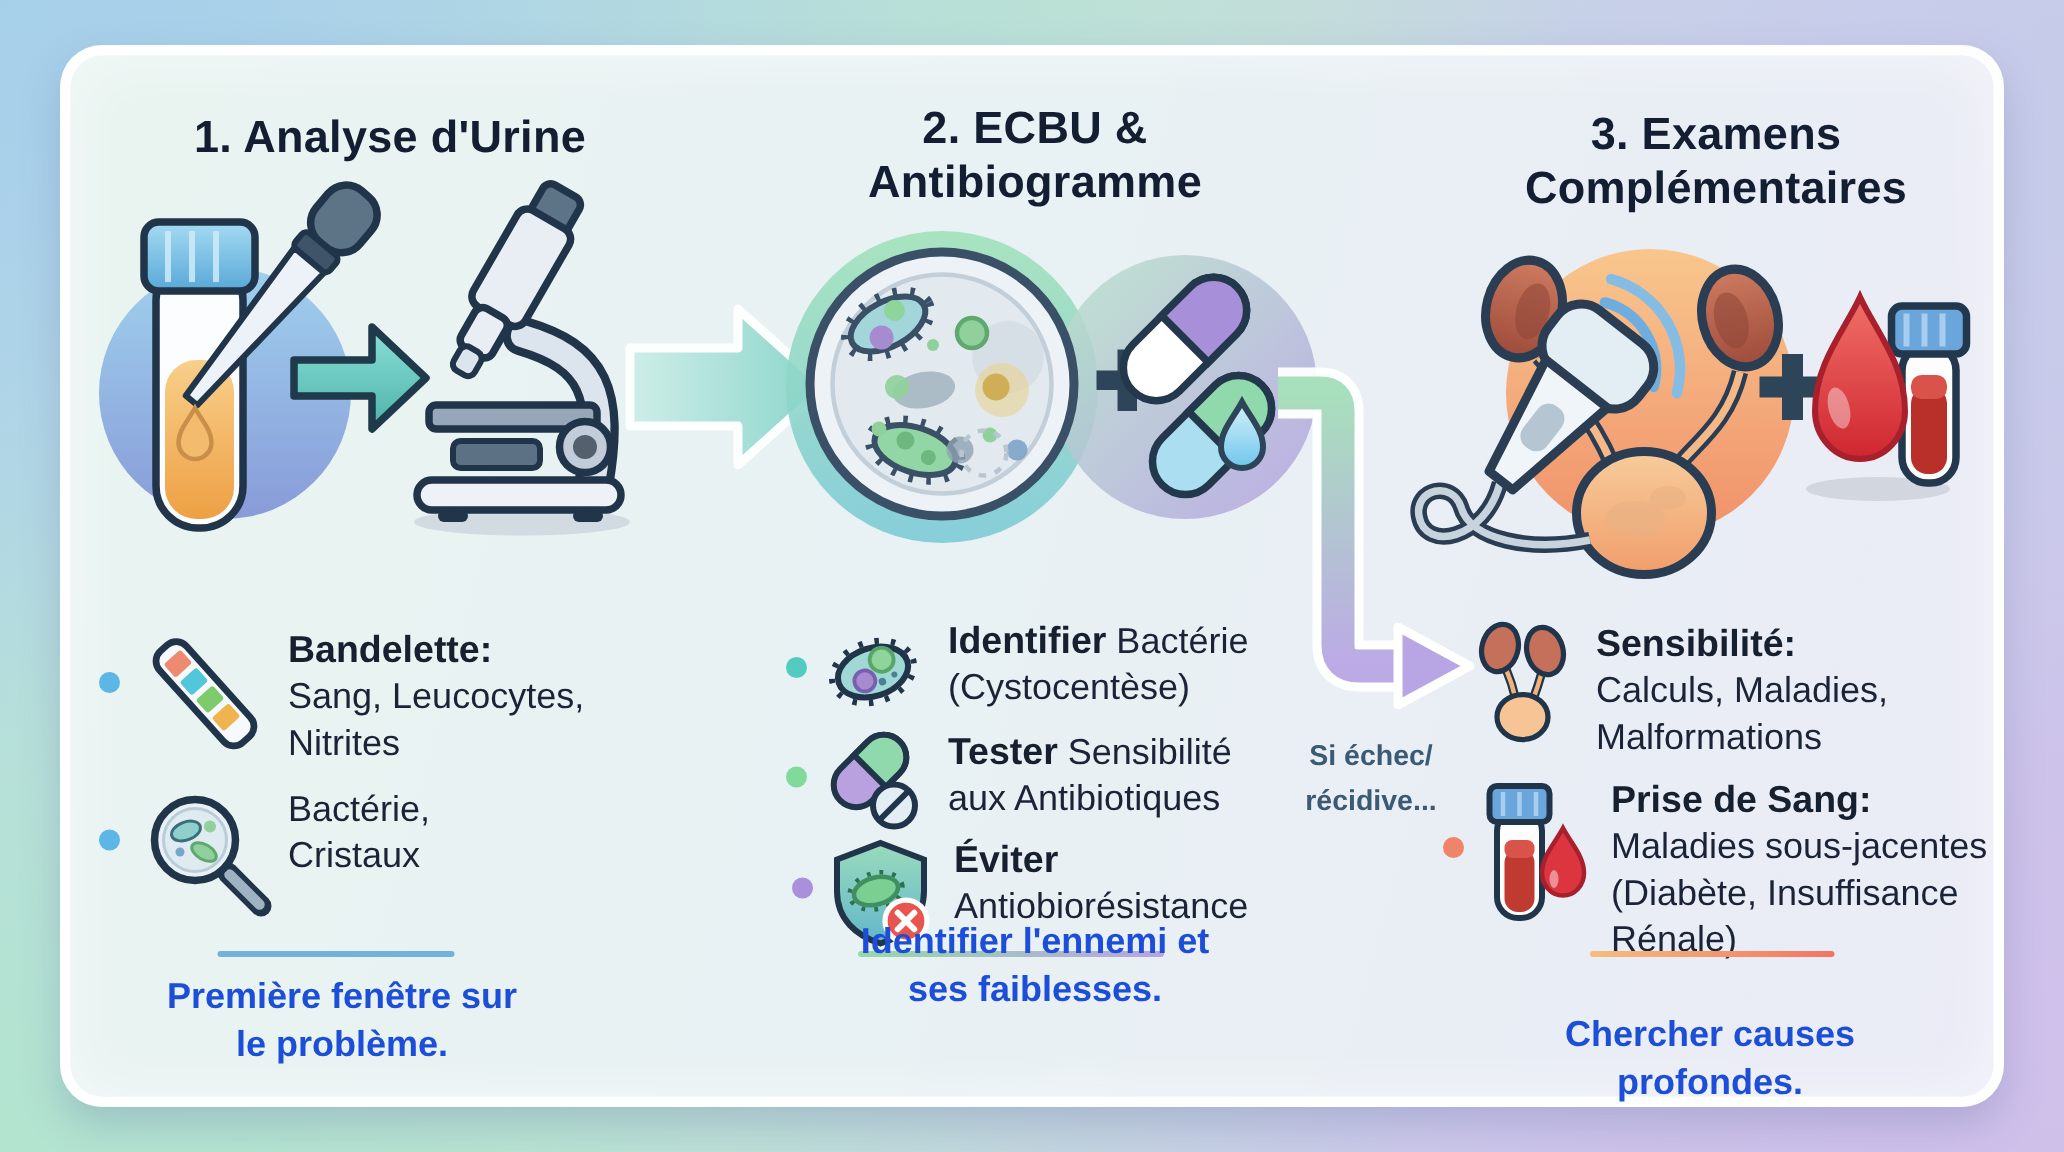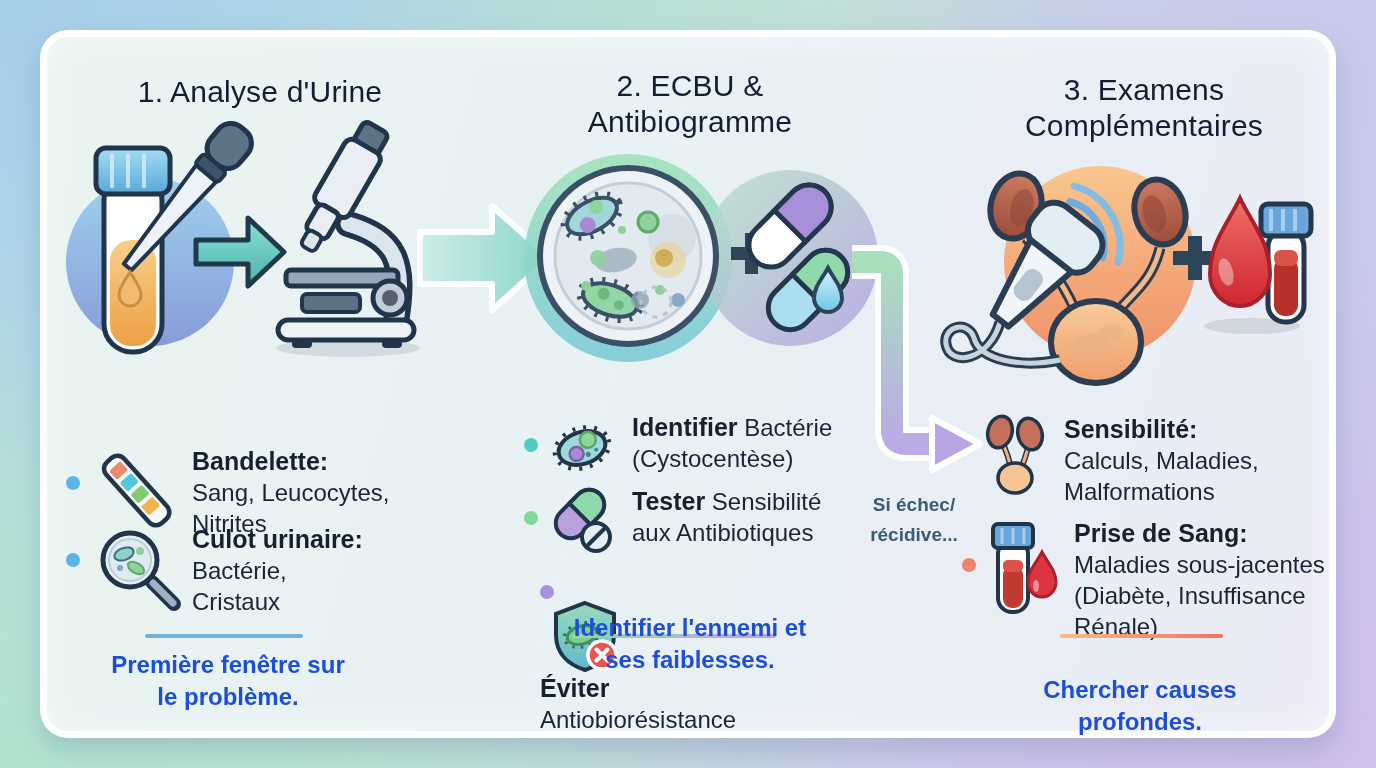--- a/index.html
+++ b/index.html
@@ -16,21 +16,21 @@
   }
   .card{
     position:absolute;left:40px;top:30px;width:1282px;height:694px;
     border:7px solid rgba(255,255,255,.95);border-radius:28px;
     background:linear-gradient(105deg,#e9f4f1 0%, #e8f1f3 45%, #eaebf6 100%);
     box-shadow:0 12px 26px rgba(96,112,160,.28), inset 0 0 40px rgba(255,255,255,.5);
   }
   .abs{position:absolute;}
   .preline{white-space:pre-line;}
   .col-title{
-    font-size:30px;font-weight:400;color:#141e33;line-height:36px;
+    font-size:30px;font-weight:700;color:#141e33;line-height:36px;
     text-align:center;letter-spacing:.2px;z-index:3;
   }
   .b-row{display:flex;align-items:flex-start;z-index:3;}
   .b-dot{width:14px;height:14px;border-radius:50%;flex:none;}
   .dot-blue{background:#5cb6e6;} .dot-teal{background:#54cbc0;}
   .dot-green{background:#82d99c;} .dot-purple{background:#a98fdc;}
   .dot-orange{background:#f0846a;}
   .b-icon{flex:none;}
   .b-text{font-size:24px;line-height:31px;color:#1b2437;}
   .b-lead{font-weight:700;font-size:25px;color:#16202f;}
@@ -262,21 +262,21 @@
       <rect x="1261" y="204" width="50" height="32" rx="7" fill="#6aa5dc" stroke="#23384d" stroke-width="5"></rect>
       <line x1="1271" y1="209" x2="1271" y2="231" stroke="#a9cdee" stroke-width="4"></line>
       <line x1="1283" y1="209" x2="1283" y2="231" stroke="#a9cdee" stroke-width="4"></line>
       <line x1="1295" y1="209" x2="1295" y2="231" stroke="#a9cdee" stroke-width="4"></line>
       <path d="M1240,198 C1250,220 1270,242 1270,274 A30,32 0 1 1 1210,274 C1210,242 1230,220 1240,198 Z" fill="url(#gBlood)" stroke="#a8202c" stroke-width="4"></path>
       <ellipse cx="1226" cy="272" rx="7" ry="14" fill="#ffffff" opacity=".4" transform="rotate(-14 1226 272)"></ellipse>
     </g>
   </g>
 </svg>
 
-<div class="abs b-row" style="left:66px;top:418px;margin-top:28px;">
+<div class="abs b-row" style="left:66px;top:418px;">
   <span class="b-dot dot-blue" style="margin-top:30px;"></span>
   <svg class="b-icon" width="88" height="90" viewBox="0 0 88 90" style="margin:0 10px 0 14px;">
     <g transform="rotate(-42 44 46)">
       <rect x="32" y="3" width="24" height="82" rx="9" fill="#f7fafc" stroke="#20344a" stroke-width="4.5"></rect>
       <rect x="36.5" y="11" width="15" height="12" rx="2" fill="#ee8a70"></rect>
       <rect x="36.5" y="27" width="15" height="12" rx="2" fill="#52c6da"></rect>
       <rect x="36.5" y="43" width="15" height="12" rx="2" fill="#7ecb6e"></rect>
       <rect x="36.5" y="59" width="15" height="12" rx="2" fill="#f0b44e"></rect>
     </g>
   </svg>
@@ -292,21 +292,21 @@
     <line x1="58" y1="58" x2="80" y2="80" stroke="#20344a" stroke-width="14" stroke-linecap="round"></line>
     <line x1="59" y1="59" x2="79" y2="79" stroke="#9fb2c2" stroke-width="7" stroke-linecap="round"></line>
     <circle cx="36" cy="36" r="27" fill="#e9f1f6" stroke="#20344a" stroke-width="5"></circle>
     <circle cx="36" cy="36" r="21" fill="#dfeaf1" stroke="#b9cdd9" stroke-width="2"></circle>
     <ellipse cx="30" cy="30" rx="10" ry="6" fill="#8fd0cd" stroke="#3a6e7a" stroke-width="2" transform="rotate(-20 30 30)"></ellipse>
     <ellipse cx="42" cy="44" rx="9" ry="5" fill="#90d09a" stroke="#5fa86f" stroke-width="2" transform="rotate(30 42 44)"></ellipse>
     <circle cx="46" cy="27" r="4" fill="#90d09a"></circle>
     <circle cx="26" cy="44" r="3" fill="#7aa6c9"></circle>
   </svg>
   <div class="b-text" style="width:280px;">
-    <span class="b-lead stack">Culot urinaire:</span><span class="preline">Bactérie,
+    <span class="preline">Bactérie,
 Cristaux</span>
   </div>
 </div>
 
 <div class="divider div-1" style="left:145px;top:634px;width:158px;"></div>
 <div class="abs summary preline" style="left:82px;top:649px;width:292px;">Première fenêtre sur
 le problème.</div>
 
 <div class="abs b-row" style="left:524px;top:412px;">
   <span class="b-dot dot-teal" style="margin-top:26px;"></span>
@@ -335,21 +335,21 @@
     </g>
     <circle cx="48" cy="51" r="14" fill="#e3edf4" stroke="#20344a" stroke-width="4"></circle>
     <line x1="38" y1="61" x2="58" y2="41" stroke="#20344a" stroke-width="4"></line>
   </svg>
   <div class="b-text" style="width:260px;">
     <span class="b-lead">Tester</span><span class="preline"> Sensibilité
 aux Antibiotiques</span>
   </div>
 </div>
 
-<div class="abs b-row" style="left:540px;top:558px;flex-direction:column;">
+<div class="abs b-row" style="left:528px;top:558px;">
   <span class="b-dot dot-purple" style="margin-top:27px;"></span>
   <svg class="b-icon" width="70" height="74" viewBox="0 0 70 74" style="margin:0 14px 0 10px;">
     <defs>
       <linearGradient id="gShield" x1="0" y1="0" x2="0" y2="1">
           <stop offset="0" stop-color="#9adbbd"></stop>
           <stop offset="1" stop-color="#62b7cb"></stop>
         </linearGradient>
     </defs>
     <path d="M35,4 L64,15 V36 C64,55 51,66 35,71 C19,66 6,55 6,36 V15 Z" fill="url(#gShield)" stroke="#20344a" stroke-width="4"></path>
     <g transform="rotate(-15 32 36)">

